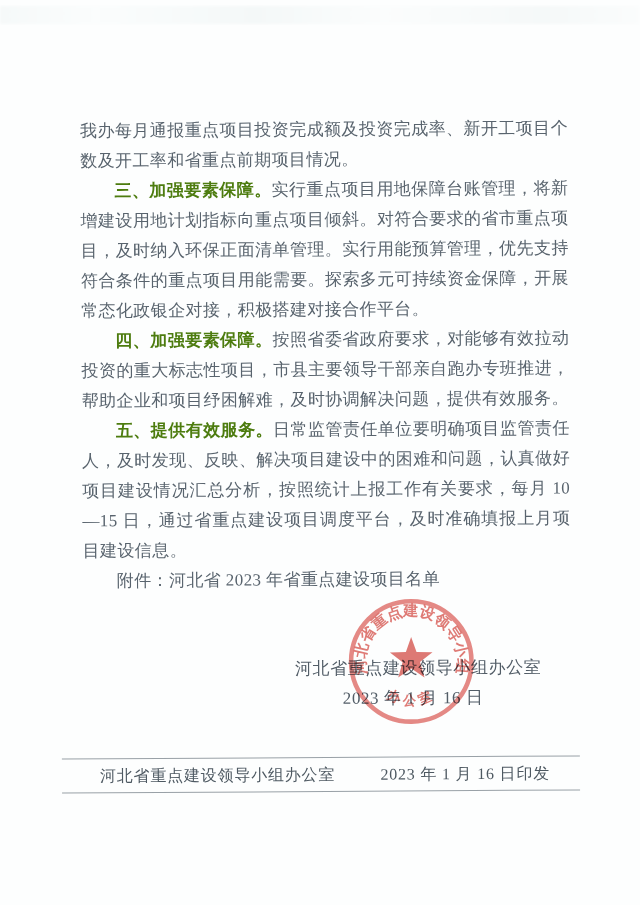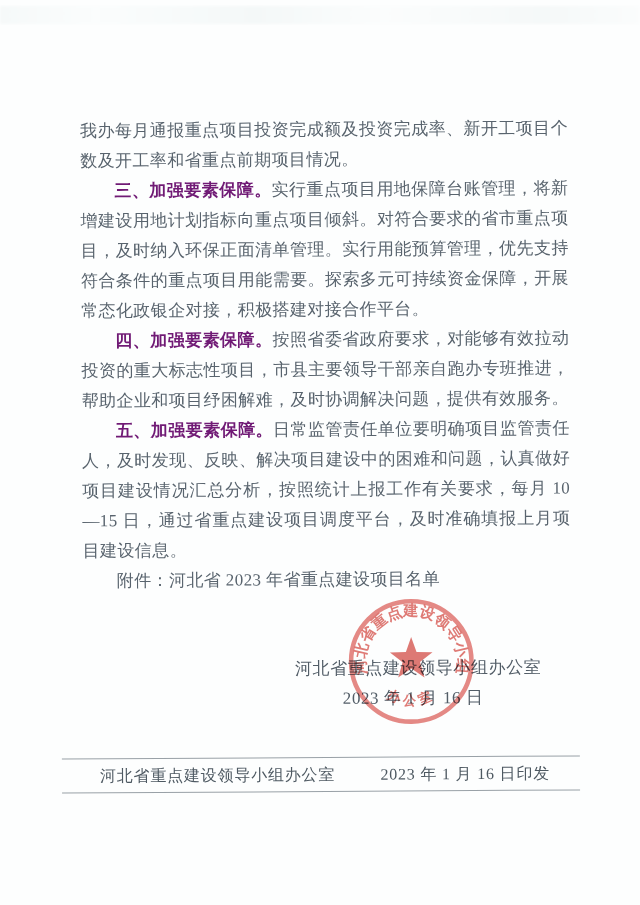--- a/index.html
+++ b/index.html
@@ -24,21 +24,21 @@
     transform-origin:50% 50%;
   }
   .doc-body{
     position:absolute;left:82px;top:115px;width:488px;
     font-size:17px;line-height:30px;letter-spacing:0.4px;
     color:#59646e;
     text-align:justify;text-justify:inter-character;
   }
   .doc-body p{margin:0;padding:0;}
   .doc-body p.indent{text-indent:2em;}
-  .doc-body b{font-weight:bold;color:#701a75;}
+  .doc-body b{font-weight:bold;color:#4d7c0f;}
   .attachment{margin-top:10px;text-indent:2em;}
   .signature{
     position:absolute;left:82px;right:100px;top:654px;
     font-size:17px;line-height:30px;letter-spacing:0.6px;
     color:#525d67;text-align:right;
   }
   .sig-date{padding-right:58px;}
   .seal{
     position:absolute;left:340px;top:592px;width:140px;height:140px;
     mix-blend-mode:multiply;opacity:.88;
@@ -59,21 +59,21 @@
 
 <div class="page">
   <div class="scan-noise-top"></div>
 
   <div class="content">
 
     <div class="doc-body">
       <p><b></b><span>我办每月通报重点项目投资完成额及投资完成率、新开工项目个数及开工率和省重点前期项目情况。</span></p>
       <p class="indent"><b>三、加强要素保障。</b><span>实行重点项目用地保障台账管理，将新增建设用地计划指标向重点项目倾斜。对符合要求的省市重点项目，及时纳入环保正面清单管理。实行用能预算管理，优先支持符合条件的重点项目用能需要。探索多元可持续资金保障，开展常态化政银企对接，积极搭建对接合作平台。</span></p>
       <p class="indent"><b>四、加强要素保障。</b><span>按照省委省政府要求，对能够有效拉动投资的重大标志性项目，市县主要领导干部亲自跑办专班推进，帮助企业和项目纾困解难，及时协调解决问题，提供有效服务。</span></p>
-      <p class="indent"><b>五、加强要素保障。</b><span>日常监管责任单位要明确项目监管责任人，及时发现、反映、解决项目建设中的困难和问题，认真做好项目建设情况汇总分析，按照统计上报工作有关要求，每月 10—15 日，通过省重点建设项目调度平台，及时准确填报上月项目建设信息。</span></p>
+      <p class="indent"><b>五、提供有效服务。</b><span>日常监管责任单位要明确项目监管责任人，及时发现、反映、解决项目建设中的困难和问题，认真做好项目建设情况汇总分析，按照统计上报工作有关要求，每月 10—15 日，通过省重点建设项目调度平台，及时准确填报上月项目建设信息。</span></p>
       <p class="attachment">附件：河北省 2023 年省重点建设项目名单</p>
     </div>
 
     <div class="signature">
       <div class="sig-org">河北省重点建设领导小组办公室</div>
       <div class="sig-date">2023 年 1 月 16 日</div>
     </div>
 
     <div class="seal">
       <svg width="140" height="140" viewBox="0 0 200 200">

